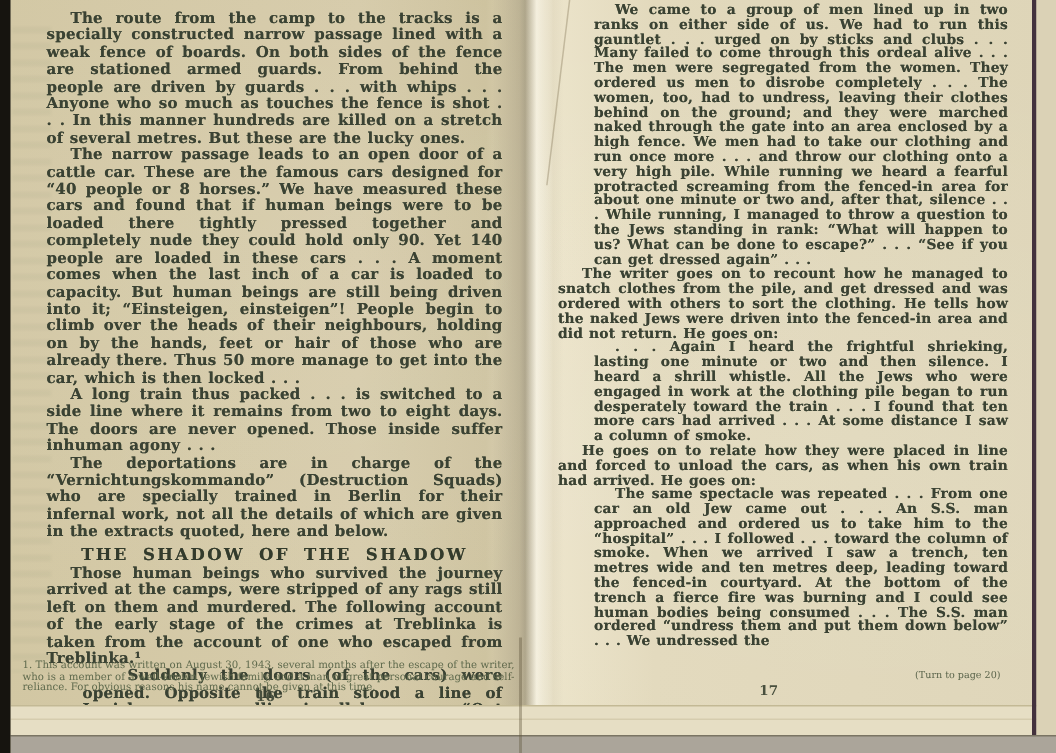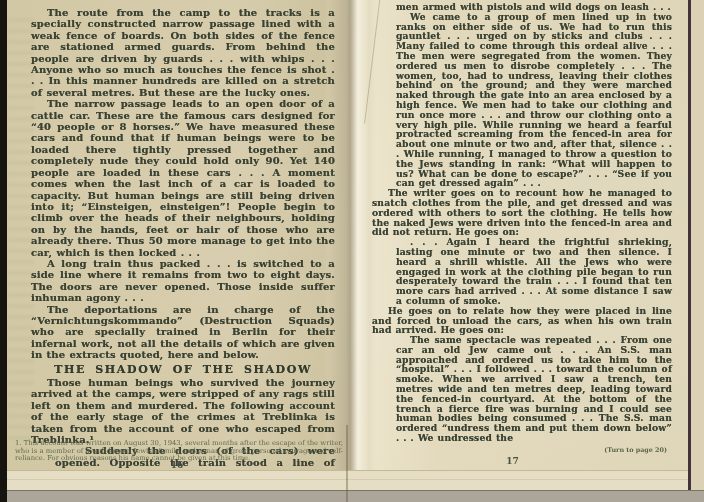--- a/index.html
+++ b/index.html
@@ -36,21 +36,21 @@
   .quote{margin-left:24px;}
   .q-ind{text-indent:30px;}
   .q-ind-sm{text-indent:14px;}
   .heading{font-size:11px;text-align:center;font-weight:bold;letter-spacing:1.6px;word-spacing:4px;
            margin:3px 0 2px 0;color:#333b2c;text-indent:0;}
   .footnote{position:absolute;left:8px;top:440px;width:328px;font-size:6.8px;line-height:7.5px;
             font-weight:normal;color:#5f6a4d;text-align:justify;letter-spacing:0;}
   .pagenum{position:absolute;width:100%;text-align:center;font-size:9px;font-weight:bold;color:#49503e;}
   .page-left .pagenum{top:460px;}
   .page-right .pagenum{top:456px;left:-8px;}
-  .turn-note{position:absolute;right:22px;top:446px;font-size:6.4px;font-weight:bold;color:#5a644b;}
+  .turn-note{position:absolute;right:22px;top:446px;font-size:6.4px;font-weight:normal;color:#5a644b;}
 </style>
 </head>
 <body>
 
 <div id="stage">
 
   <div class="showthrough"></div>
 
   <div class="page page-left">
     <div class="textcol">
@@ -61,21 +61,20 @@
       <p class="heading">THE SHADOW OF THE SHADOW</p>
       <p class="ind">Those human beings who survived the journey arrived at the camps, were stripped of any rags still left on them and murdered.  The following account of the early stage of the crimes at Treblinka is taken from the account of one who escaped from Treblinka.¹</p>
       <p class="quote q-ind">Suddenly the doors (of the cars) were opened.  Opposite the train stood a line of Jewish men . . . yelling in all languages, “Out of the cars, quickly” . . . Behind . . . stood twelve Ukrainians with firearms ready to shoot, and behind them, four S.S.</p>
     </div>
     <div class="footnote">1.  This account was written on August 30, 1943, several months after the escape of the writer, who is a member of a well-known Jewish family, and a man of great personal courage and self-reliance.  For obvious reasons his name cannot be given at this time.</div>
     <div class="pagenum">16</div>
   </div>
 
   <div class="page page-right">
     <div class="textcol">
-      <p class="quote">men armed with pistols and wild dogs on leash . . .</p>
       <p class="quote q-ind-sm">We came to a group of men lined up in two ranks on either side of us.  We had to run this gauntlet . . . urged on by sticks and clubs . . . Many failed to come through this ordeal alive . . . The men were segregated from the women.  They ordered us men to disrobe completely . . . The women, too, had to undress, leaving their clothes behind on the ground; and they were marched naked through the gate into an area enclosed by a high fence.  We men had to take our clothing and run once more . . . and throw our clothing onto a very high pile.  While running we heard a fearful protracted screaming from the fenced-in area for about one minute or two and, after that, silence . . . While running, I managed to throw a question to the Jews standing in rank: “What will happen to us?  What can be done to escape?” . . . “See if you can get dressed again” . . .</p>
       <p class="ind">The writer goes on to recount how he managed to snatch clothes from the pile, and get dressed and was ordered with others to sort the clothing.  He tells how the naked Jews were driven into the fenced-in area and did not return.  He goes on:</p>
       <p class="quote q-ind-sm">. . . Again I heard the frightful shrieking, lasting one minute or two and then silence.  I heard a shrill whistle.  All the Jews who were engaged in work at the clothing pile began to run desperately toward the train . . . I found that ten more cars had arrived . . . At some distance I saw a column of smoke.</p>
       <p class="ind">He goes on to relate how they were placed in line and forced to unload the cars, as when his own train had arrived.  He goes on:</p>
       <p class="quote q-ind-sm">The same spectacle was repeated . . . From one car an old Jew came out . . . An S.S. man approached and ordered us to take him to the “hospital” . . . I followed . . . toward the column of smoke. When we arrived I saw a trench, ten metres wide and ten metres deep, leading toward the fenced-in courtyard.  At the bottom of the trench a fierce fire was burning and I could see human bodies being consumed . . . The S.S. man ordered “undress them and put them down below” . . . We undressed the</p>
     </div>
     <div class="turn-note">(Turn to page 20)</div>
     <div class="pagenum">17</div>
   </div>
 

